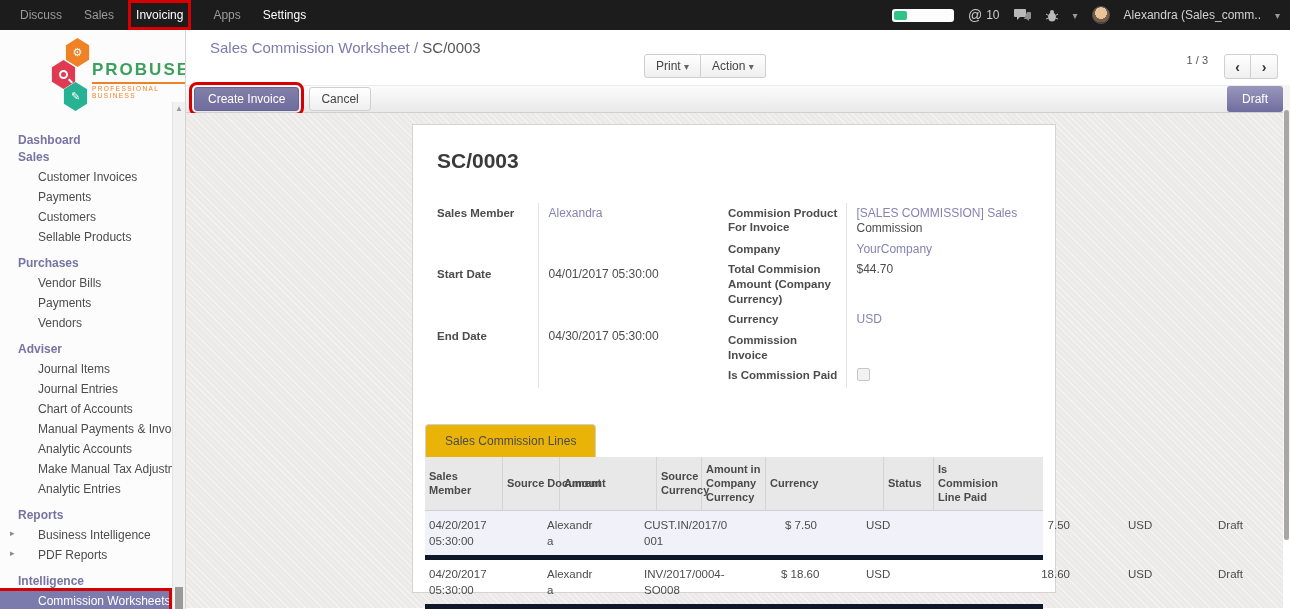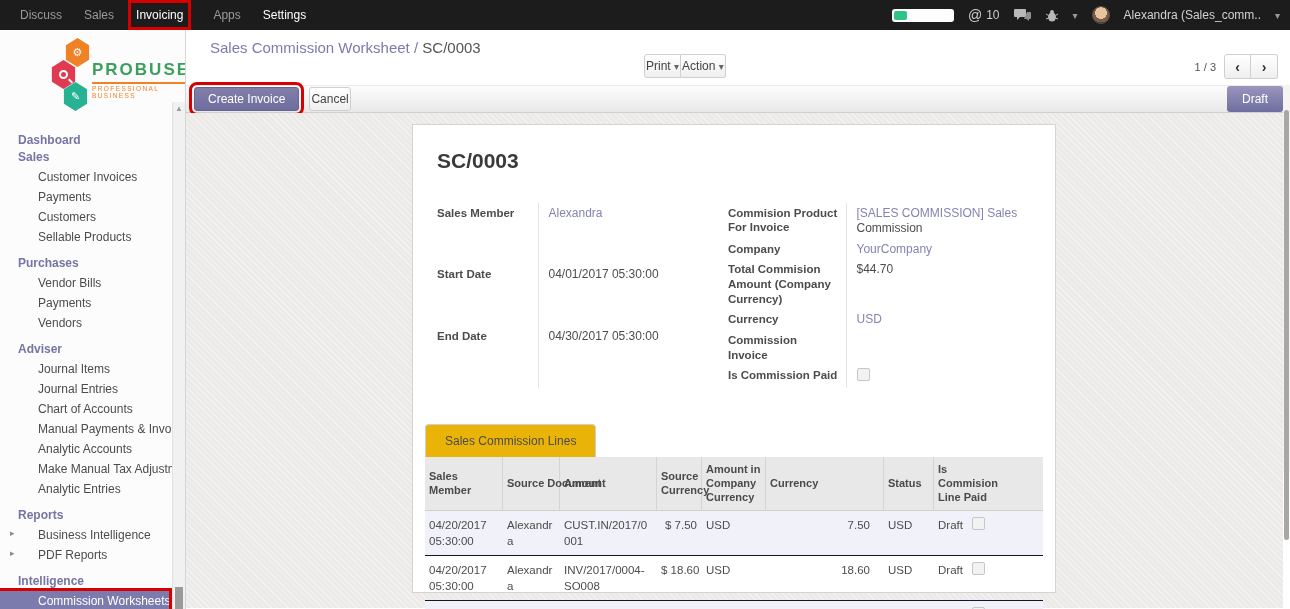--- a/index.html
+++ b/index.html
@@ -46,25 +46,25 @@
   .sb-scroll .thumb { position:absolute; bottom:0; left:2px; width:8px; height:22px; background:#9a9a9a; }
 
   
   .main { position:absolute; left:186px; top:30px; width:1104px; height:442px; background:#fff; }
   .header-band { position:relative; height:55px; background:#fff; }
   .breadcrumb { position:absolute; left:24px; top:9px; font-size:15px; }
   .breadcrumb .parent { color:#7c7bad; cursor:pointer; }
   .breadcrumb .sep { color:#7c7bad; }
   .breadcrumb .current { color:#555; }
   .toolbar { position:absolute; left:458px; top:24px; display:flex; }
-  .btn { background:linear-gradient(#ffffff,#efefef); border:1px solid #cfcfcf; border-radius:3px; padding:4px 1px; color:#444; font-size:12px; cursor:pointer; }
+  .btn { background:linear-gradient(#ffffff,#efefef); border:1px solid #cfcfcf; border-radius:3px; padding:4px 11px; color:#444; font-size:12px; cursor:pointer; }
   .toolbar .btn { border-radius:0; }
   .toolbar .btn:first-child { border-radius:3px 0 0 3px; }
   .toolbar .btn:last-child { border-radius:0 3px 3px 0; border-left:none; }
-  .pager { position:absolute; right:12px; top:24px; display:flex; align-items:center; gap:8px; }
+  .pager { position:absolute; right:12px; top:24px; display:flex; align-items:flex-start; gap:16px; }
   .pager .count { font-size:11px; color:#555; }
   .pager .pgbtn { width:27px; height:25px; display:flex; align-items:center; justify-content:center; font-weight:bold; color:#333; font-size:14px; }
   .pager .pgroup { display:flex; }
   .pager .pgroup .pgbtn { background:linear-gradient(#ffffff,#efefef); border:1px solid #cfcfcf; cursor:pointer; }
   .pager .pgroup .pgbtn:first-child { border-radius:3px 0 0 3px; }
   .pager .pgroup .pgbtn:last-child { border-left:none; border-radius:0 3px 3px 0; }
 
   .statusbar { position:relative; height:28px; width:1097px; background:linear-gradient(#fcfcfc,#e9e9e9); border-top:1px solid #ececec; border-bottom:1px solid #cfcfcf; display:flex; align-items:center; padding-left:8px; }
   .btn-primary { background:linear-gradient(#827fa9,#6f6d9e); border:1px solid #676590; color:#fff; border-radius:3px; padding:4px 13px; font-size:12px; cursor:pointer; }
   .btn-primary.annot { outline:3px solid #d60000; outline-offset:2px; }
@@ -93,21 +93,21 @@
 
   .notebook { margin-top:36px; }
   .tab { display:inline-block; background:#eab308; border:1px solid #cfcfcf; border-bottom:none; border-radius:4px 4px 0 0; padding:9px 19px; font-size:12px; color:#4c4c4c; cursor:pointer; }
 
   .otable { width:618px; }
   .trow { display:grid; grid-template-columns:78px 57px 97px 45px 64px 118px 50px 34px 75px; }
   .thead { background:#e8e8e8; border-bottom:1px solid #cfcfcf; }
   .hc { font-weight:bold; font-size:11px; color:#4a4a4a; padding:5px 4px; border-right:1px solid #d4d4d4; line-height:1.3; display:flex; align-items:center; }
   .hc:last-child { border-right:none; }
   .hc.nw { white-space:nowrap; }
-  .drow { border-bottom:1px solid #0f172a; cursor:pointer; }
+  .drow { border-bottom:5px solid #0f172a; cursor:pointer;gap:40px; }
   .drow.stripe { background:#f1f1f9; }
   .dc { font-size:11.5px; color:#4c4c4c; padding:6px 4px; line-height:1.4; word-break:break-word; }
   .dc.num { text-align:right; padding-right:5px; white-space:nowrap; }
   .dc.numr { text-align:right; padding-right:14px; }
 </style>
 </head>
 <body>
 
 <div id="app">
 

